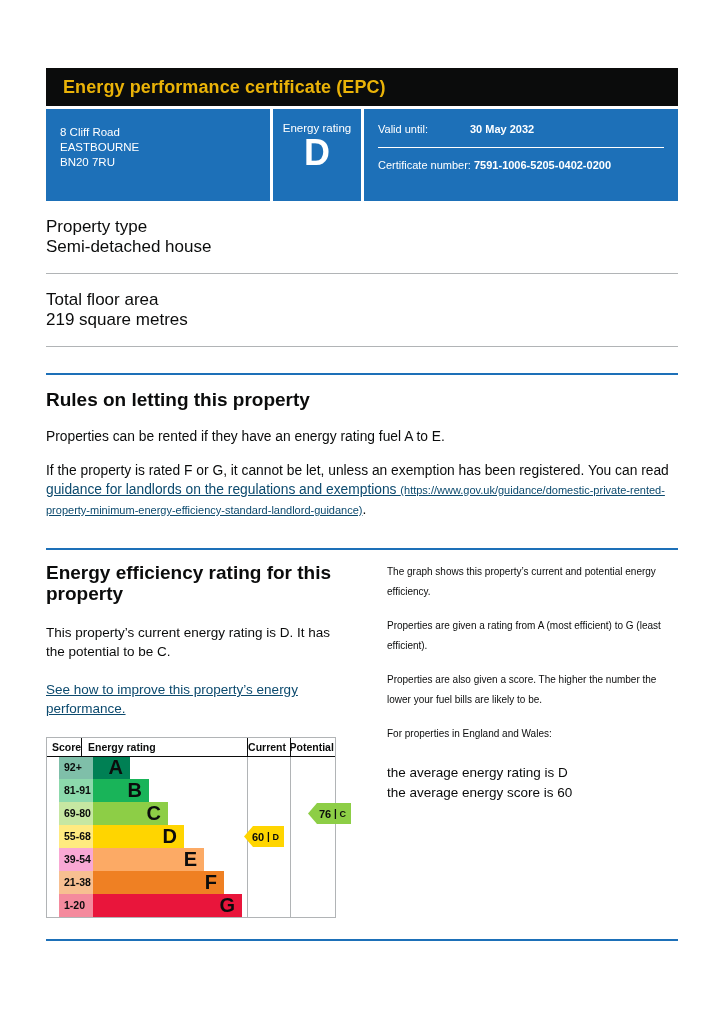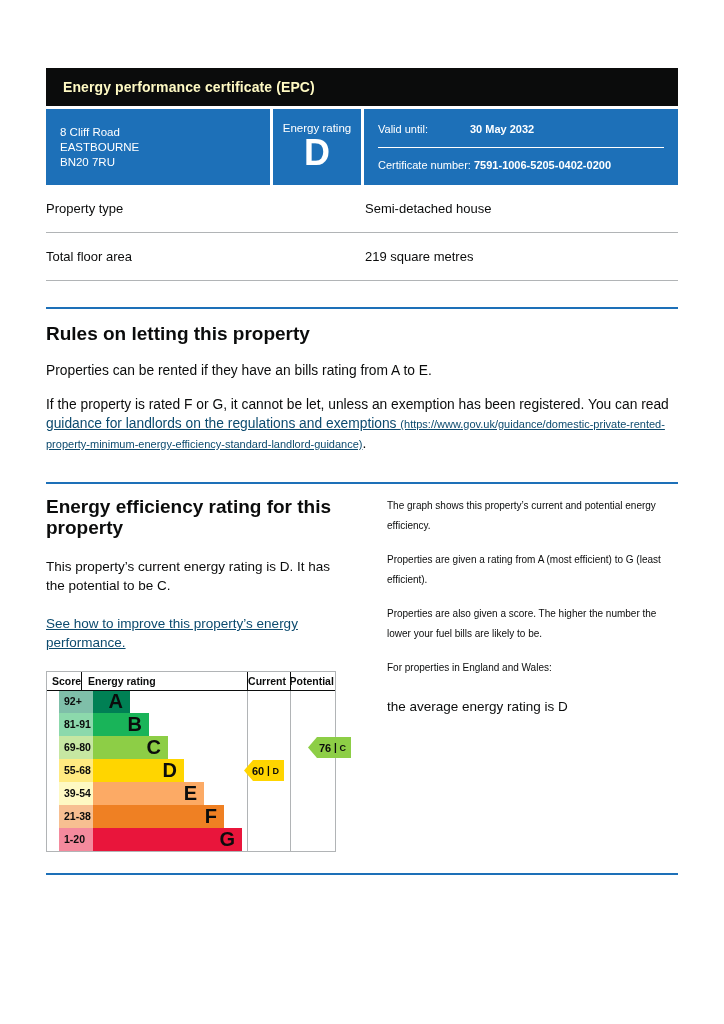--- a/index.html
+++ b/index.html
@@ -2,37 +2,37 @@
 <html><head>
 <meta charset="utf-8">
 <style>
   * { margin:0; padding:0; box-sizing:border-box; }
   html,body { width:724px; height:1024px; background:#ffffff; overflow:hidden; }
   body { font-family:"Liberation Sans","DejaVu Sans",sans-serif; color:#0b0c0c; }
   .container { margin:68px 46px 0 46px; width:632px; }
 
   
   .h1-bar { background:#0b0c0c; height:38px; display:flex; align-items:center; padding-left:17px; }
-  .h1-bar h1 { color:#fef9c3; font-size:14px; font-weight:bold; letter-spacing:.1px; }
-
-  
-  .summary { display:flex; gap:3px; margin-top:3px; height:76px; }
+  .h1-bar h1 { color:#eab308; font-size:18px; font-weight:bold; letter-spacing:.1px; }
+
+  
+  .summary { display:flex; gap:3px; margin-top:3px; height:92px; }
   .panel { background:#1d70b8; color:#ffffff; }
   .panel-address { width:224px; padding:16px 0 0 14px; font-size:11.5px; line-height:15px; }
   .panel-rating { width:88px; text-align:center; padding-top:13px; }
   .panel-rating .rating-label { font-size:11.5px; }
   .panel-rating .rating-letter { font-size:36px; font-weight:bold; line-height:38px; }
   .panel-validity { flex:1; padding:13px 14px 0 14px; font-size:11px; }
   .panel-validity .vrow { line-height:15px; }
   .panel-validity .vlabel { display:inline-block; min-width:92px; }
   .panel-validity strong { font-weight:bold; }
   .panel-divider { border:0; border-top:1.5px solid #ffffff; margin:10px 0 10px 0; }
 
   
-  .fact-row { display:flex; padding:16px 0 16px 0; border-bottom:1px solid #b1b4b6; font-size:13px; }
+  .fact-row { display:flex; padding:16px 0 16px 0; border-bottom:1px solid #b1b4b6; font-size:17px;flex-direction:column; }
   .fact-row dt { width:319px; font-weight:normal; }
   .fact-row dd { flex:1; }
 
   
   .section-rule { border:0; border-top:2px solid #1d70b8; }
   .rule-1 { margin-top:26px; }
   .rule-2 { margin-top:28px; }
   .rule-3 { margin-top:21px; }
 
   
@@ -112,21 +112,21 @@
     <div class="fact-row">
       <dt>Total floor area</dt>
       <dd>219 square metres</dd>
     </div>
   </dl>
 
   <hr class="section-rule rule-1">
 
   <section class="rules">
     <h2>Rules on letting this property</h2>
-    <p>Properties can be rented if they have an bills rating from A to E.</p>
+    <p>Properties can be rented if they have an energy rating fuel A to E.</p>
     <p class="p2"><span>If the property is rated F or G, it cannot be let, unless an exemption has been registered. You can read </span><a class="doc-link" href="#"><span>guidance for landlords on the regulations and exemptions </span><span class="url-part">(https://www.gov.uk/guidance/domestic-private-rented-property-minimum-energy-efficiency-standard-landlord-guidance)</span></a><span>.</span></p>
   </section>
 
   <hr class="section-rule rule-2">
 
   <section class="two-col">
     <div class="col-left">
       <h2>Energy efficiency rating for this property</h2>
       <p>This property’s current energy rating is D. It has the potential to be C.</p>
       <p><a class="doc-link" href="#">See how to improve this property’s energy performance.</a></p>
@@ -155,21 +155,21 @@
             </div>
             <div class="band-row">
               <div class="score-cell" style="background: rgb(198, 231, 162);">69-80</div>
               <div class="band-bar" style="background: rgb(141, 206, 70); width: 75px;">C</div>
             </div>
             <div class="band-row">
               <div class="score-cell" style="background: rgb(255, 234, 128);">55-68</div>
               <div class="band-bar" style="background: rgb(255, 213, 0); width: 91px;">D</div>
             </div>
             <div class="band-row">
-              <div class="score-cell" style="background: #fef9c3;">39-54</div>
+              <div class="score-cell" style="background: #f9a8d4;">39-54</div>
               <div class="band-bar" style="background: rgb(252, 170, 101); width: 111px;">E</div>
             </div>
             <div class="band-row">
               <div class="score-cell" style="background: rgb(247, 191, 145);">21-38</div>
               <div class="band-bar" style="background: rgb(239, 128, 35); width: 131px;">F</div>
             </div>
             <div class="band-row">
               <div class="score-cell" style="background: rgb(244, 138, 157);">1-20</div>
               <div class="band-bar" style="background: rgb(233, 21, 59); width: 149px;">G</div>
             </div>
@@ -187,19 +187,20 @@
       </div>
     </div>
 
     <div class="col-right">
       <p>The graph shows this property’s current and potential energy efficiency.</p>
       <p>Properties are given a rating from A (most efficient) to G (least efficient).</p>
       <p>Properties are also given a score. The higher the number the lower your fuel bills are likely to be.</p>
       <p>For properties in England and Wales:</p>
       <div class="averages">
         <div>the average energy rating is D</div>
+        <div>the average energy score is 60</div>
       </div>
     </div>
   </section>
 
   <hr class="section-rule rule-3">
 
 </div>
 
 </body></html>

